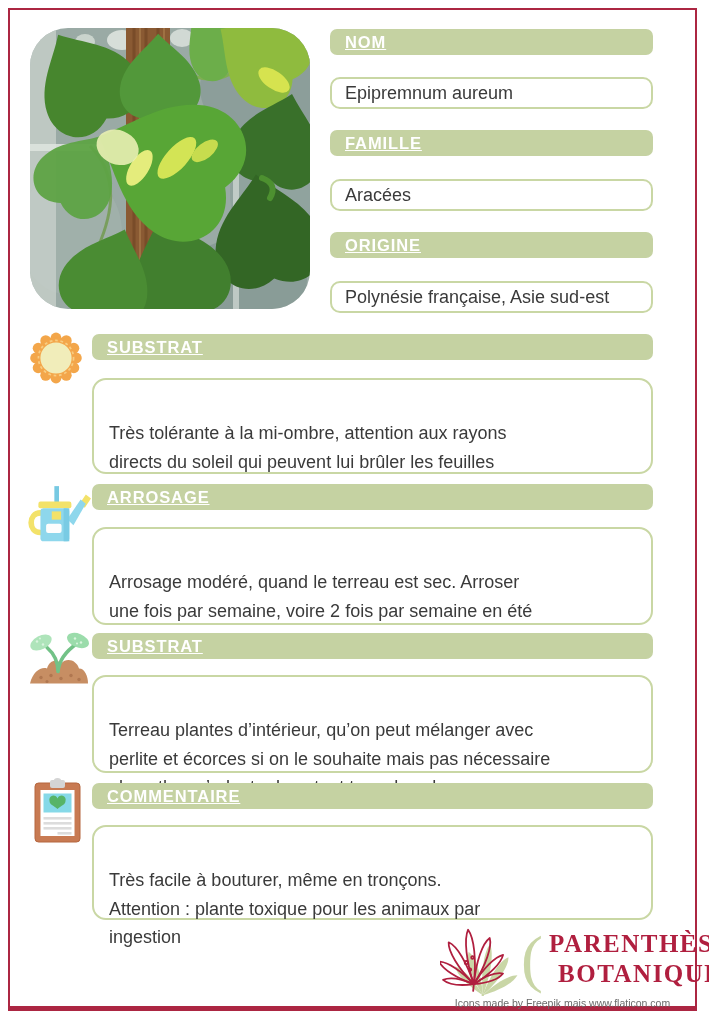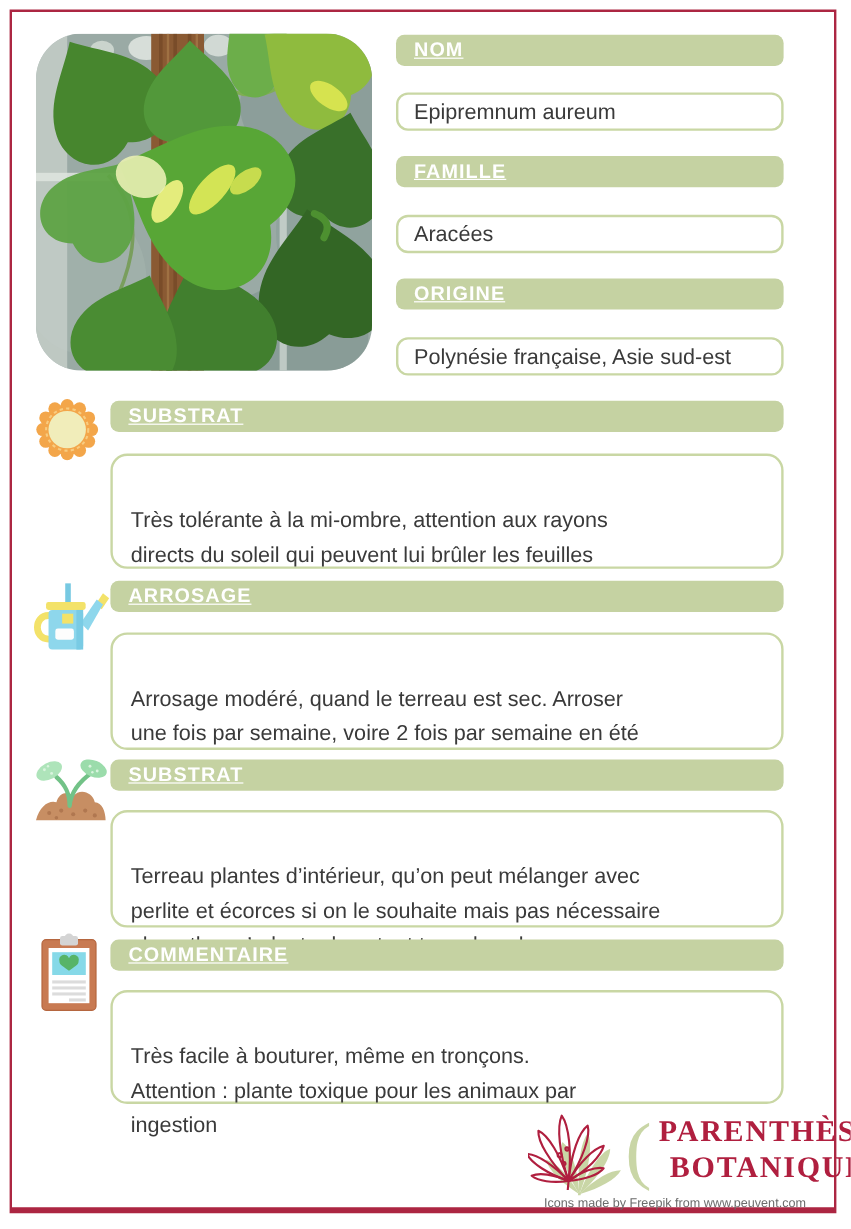--- a/index.html
+++ b/index.html
@@ -281,14 +281,14 @@
       </g>
     </svg>
     <span class="bracket">(</span>
     <span class="wordmark">
       <span>PARENTHÈSE</span><br>
       <span>BOTANIQUE</span>
     </span>
 
   </div>
 
-  <div class="footer">Icons made by Freepik from www.peuvent.com</div>
+  <div class="footer">Icons made by Freepik mais www.flaticon.com</div>
 </div>
 
 </body></html>

